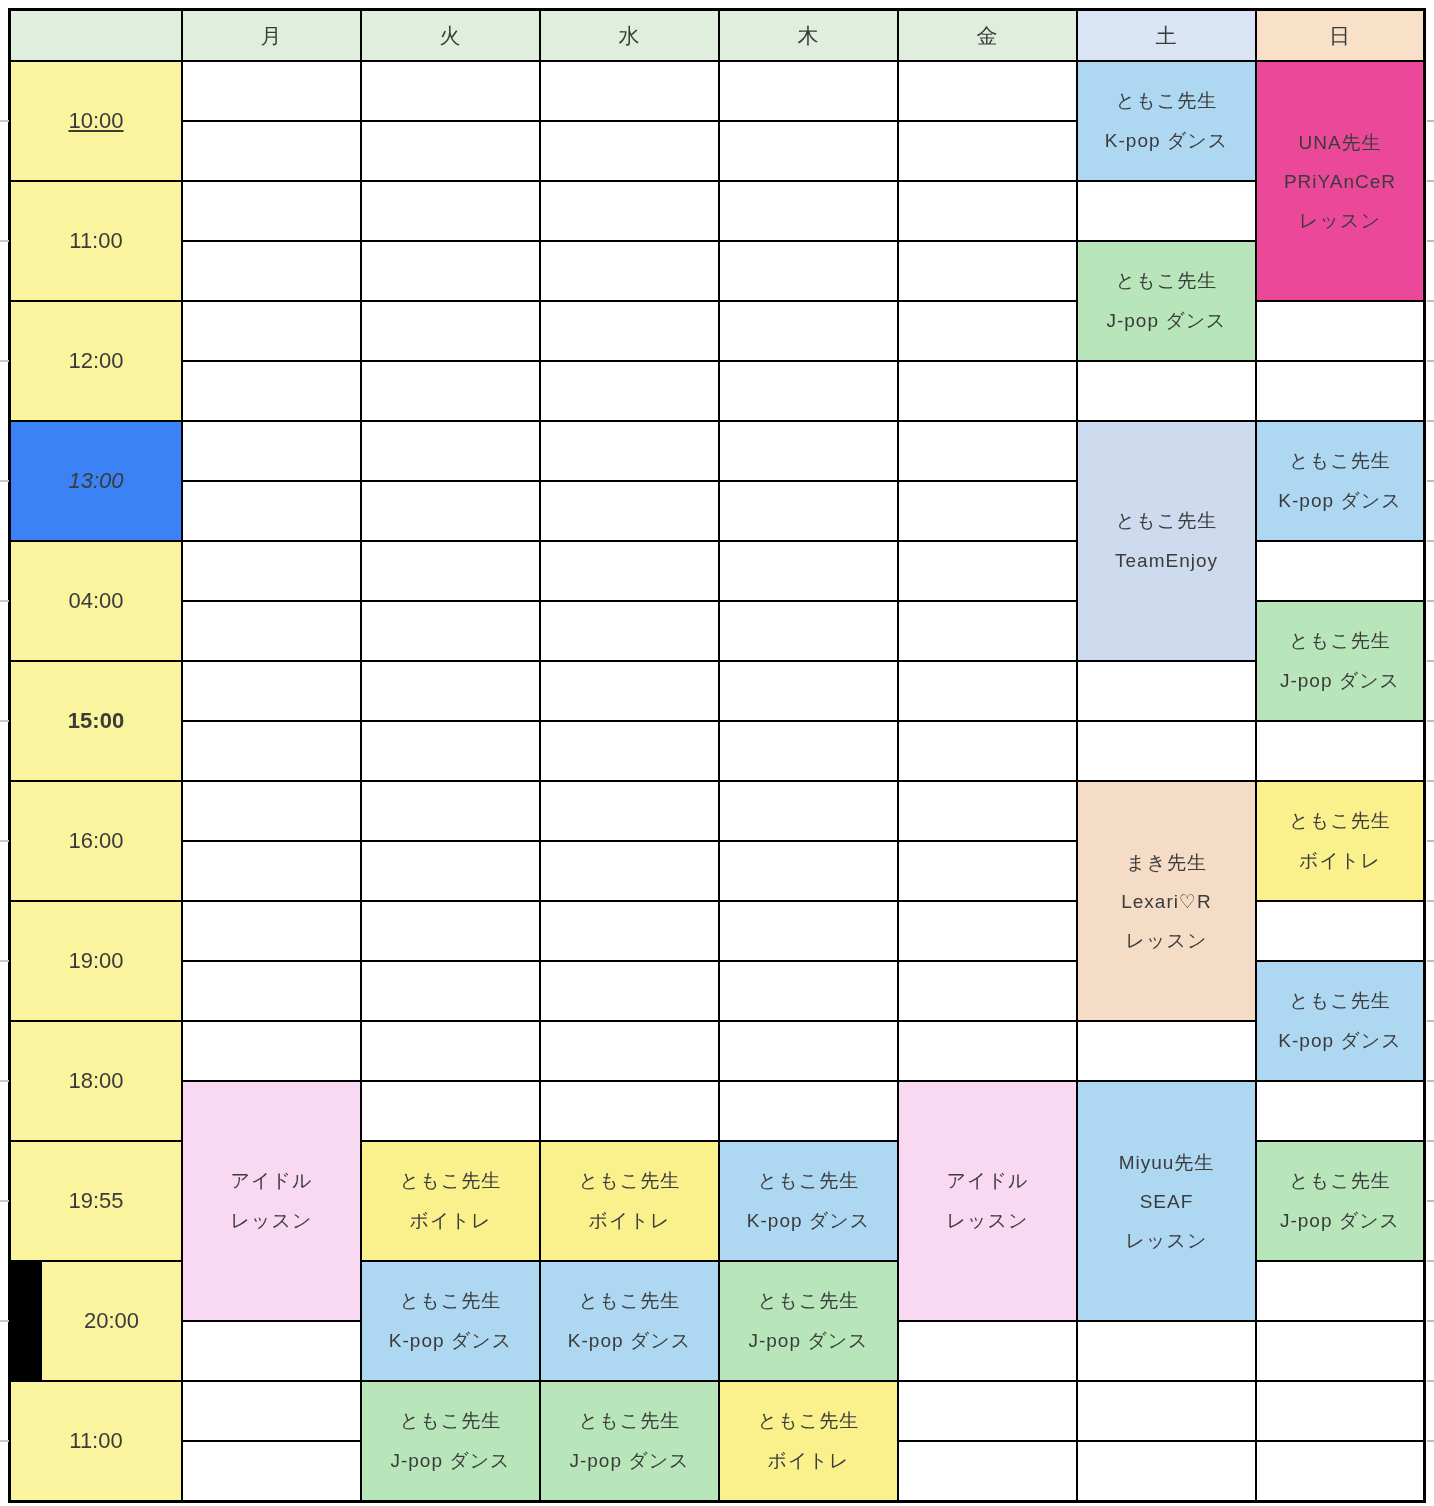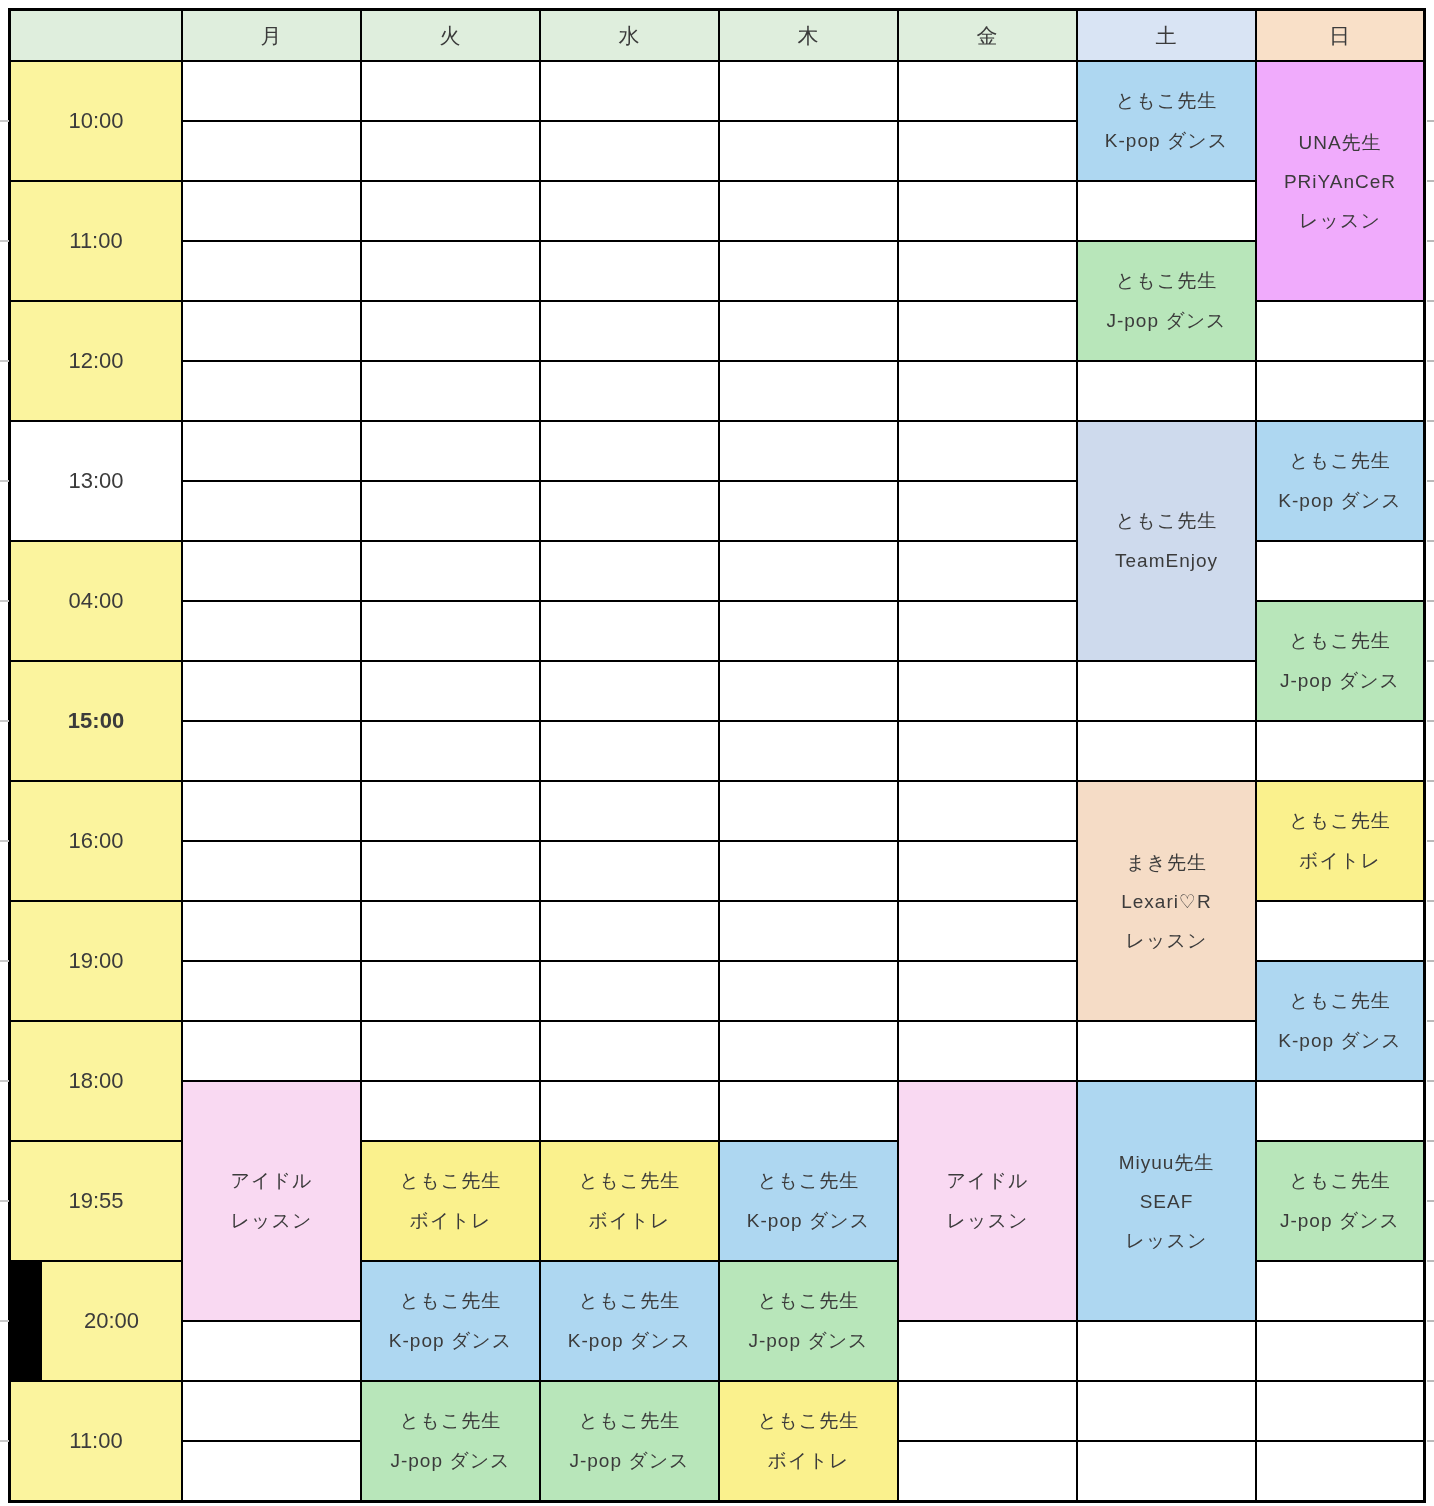--- a/index.html
+++ b/index.html
@@ -71,30 +71,30 @@
       </div>
       <div class="cell day-header" style="grid-area: 1 / 6 / span 1; background: rgb(223, 238, 221);">
         <span>金</span>
       </div>
       <div class="cell day-header" style="grid-area: 1 / 7 / span 1; background: rgb(217, 228, 244);">
         <span>土</span>
       </div>
       <div class="cell day-header" style="grid-area: 1 / 8 / span 1; background: rgb(249, 224, 200);">
         <span>日</span>
       </div>
-      <div class="cell time-cell" style="grid-area: 2 / 1 / span 2; background: rgb(251, 244, 158);">
+      <div class="cell time-cell" style="grid-area: 2 / 1 / span 2; background: rgb(251, 244, 158); text-decoration: underline;">
         <span>10:00</span>
       </div>
       <div class="cell time-cell" style="grid-area: 4 / 1 / span 2; background: rgb(251, 244, 158);">
         <span>11:00</span>
       </div>
       <div class="cell time-cell" style="grid-area: 6 / 1 / span 2; background: rgb(251, 244, 158);">
         <span>12:00</span>
       </div>
-      <div class="cell time-cell" style="grid-area: 8 / 1 / span 2; background: #ffffff;">
+      <div class="cell time-cell" style="grid-area: 8 / 1 / span 2; background: #3b82f6; font-style: italic;">
         <span>13:00</span>
       </div>
       <div class="cell time-cell" style="grid-area: 10 / 1 / span 2; background: rgb(251, 244, 158);">
         <span>04:00</span>
       </div>
       <div class="cell time-cell" style="grid-area: 12 / 1 / span 2; background: rgb(251, 244, 158); font-weight: bold;">
         <span>15:00</span>
       </div>
       <div class="cell time-cell" style="grid-area: 14 / 1 / span 2; background: rgb(251, 244, 158);">
         <span>16:00</span>
@@ -173,21 +173,21 @@
       <div class="cell lesson three" style="grid-area: 14 / 7 / span 4; background: rgb(245, 220, 198);">
         <div class="line">まき先生</div>
         <div class="line">Lexari♡R</div>
         <div class="line">レッスン</div>
       </div>
       <div class="cell lesson three" style="grid-area: 19 / 7 / span 4; background: rgb(174, 215, 241);">
         <div class="line">Miyuu先生</div>
         <div class="line">SEAF</div>
         <div class="line">レッスン</div>
       </div>
-      <div class="cell lesson three" style="grid-area: 2 / 8 / span 4; background: #f0abfc;">
+      <div class="cell lesson three" style="grid-area: 2 / 8 / span 4; background: #ec4899;">
         <div class="line">UNA先生</div>
         <div class="line">PRiYAnCeR</div>
         <div class="line">レッスン</div>
       </div>
       <div class="cell lesson" style="grid-area: 8 / 8 / span 2; background: rgb(174, 215, 241);">
         <div class="line">ともこ先生</div>
         <div class="line">K-pop ダンス</div>
       </div>
       <div class="cell lesson" style="grid-area: 11 / 8 / span 2; background: rgb(184, 230, 186);">
         <div class="line">ともこ先生</div>

